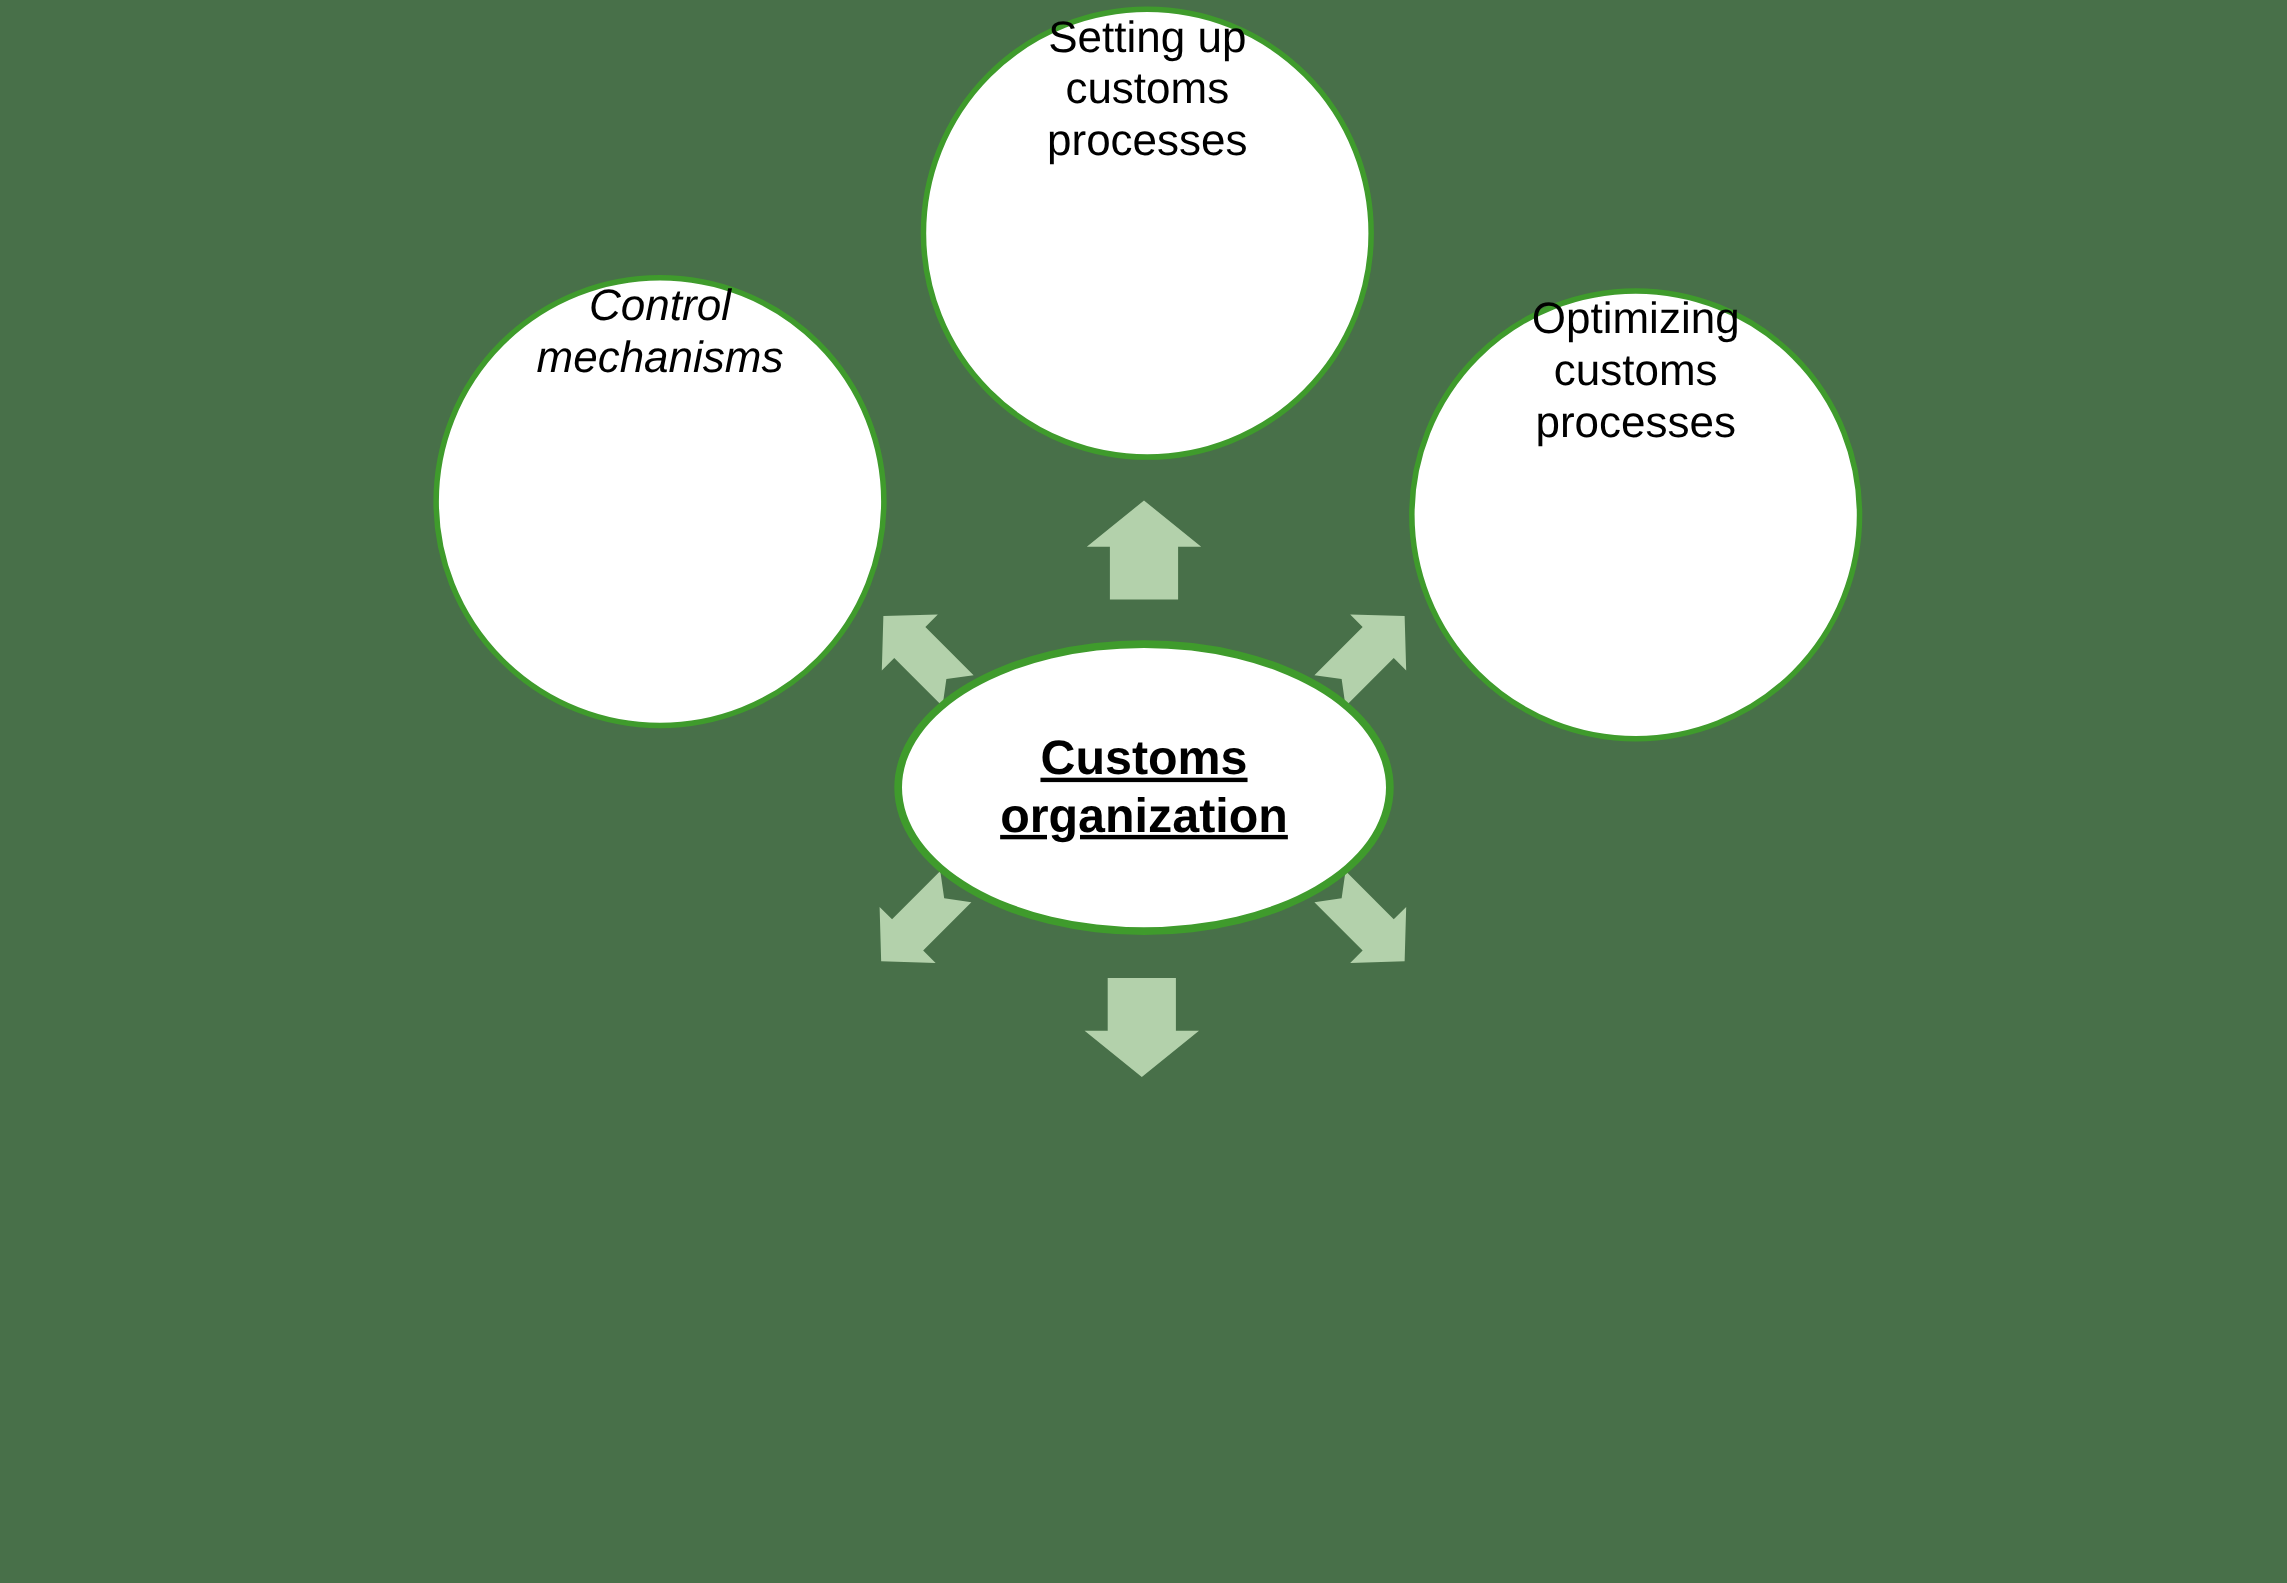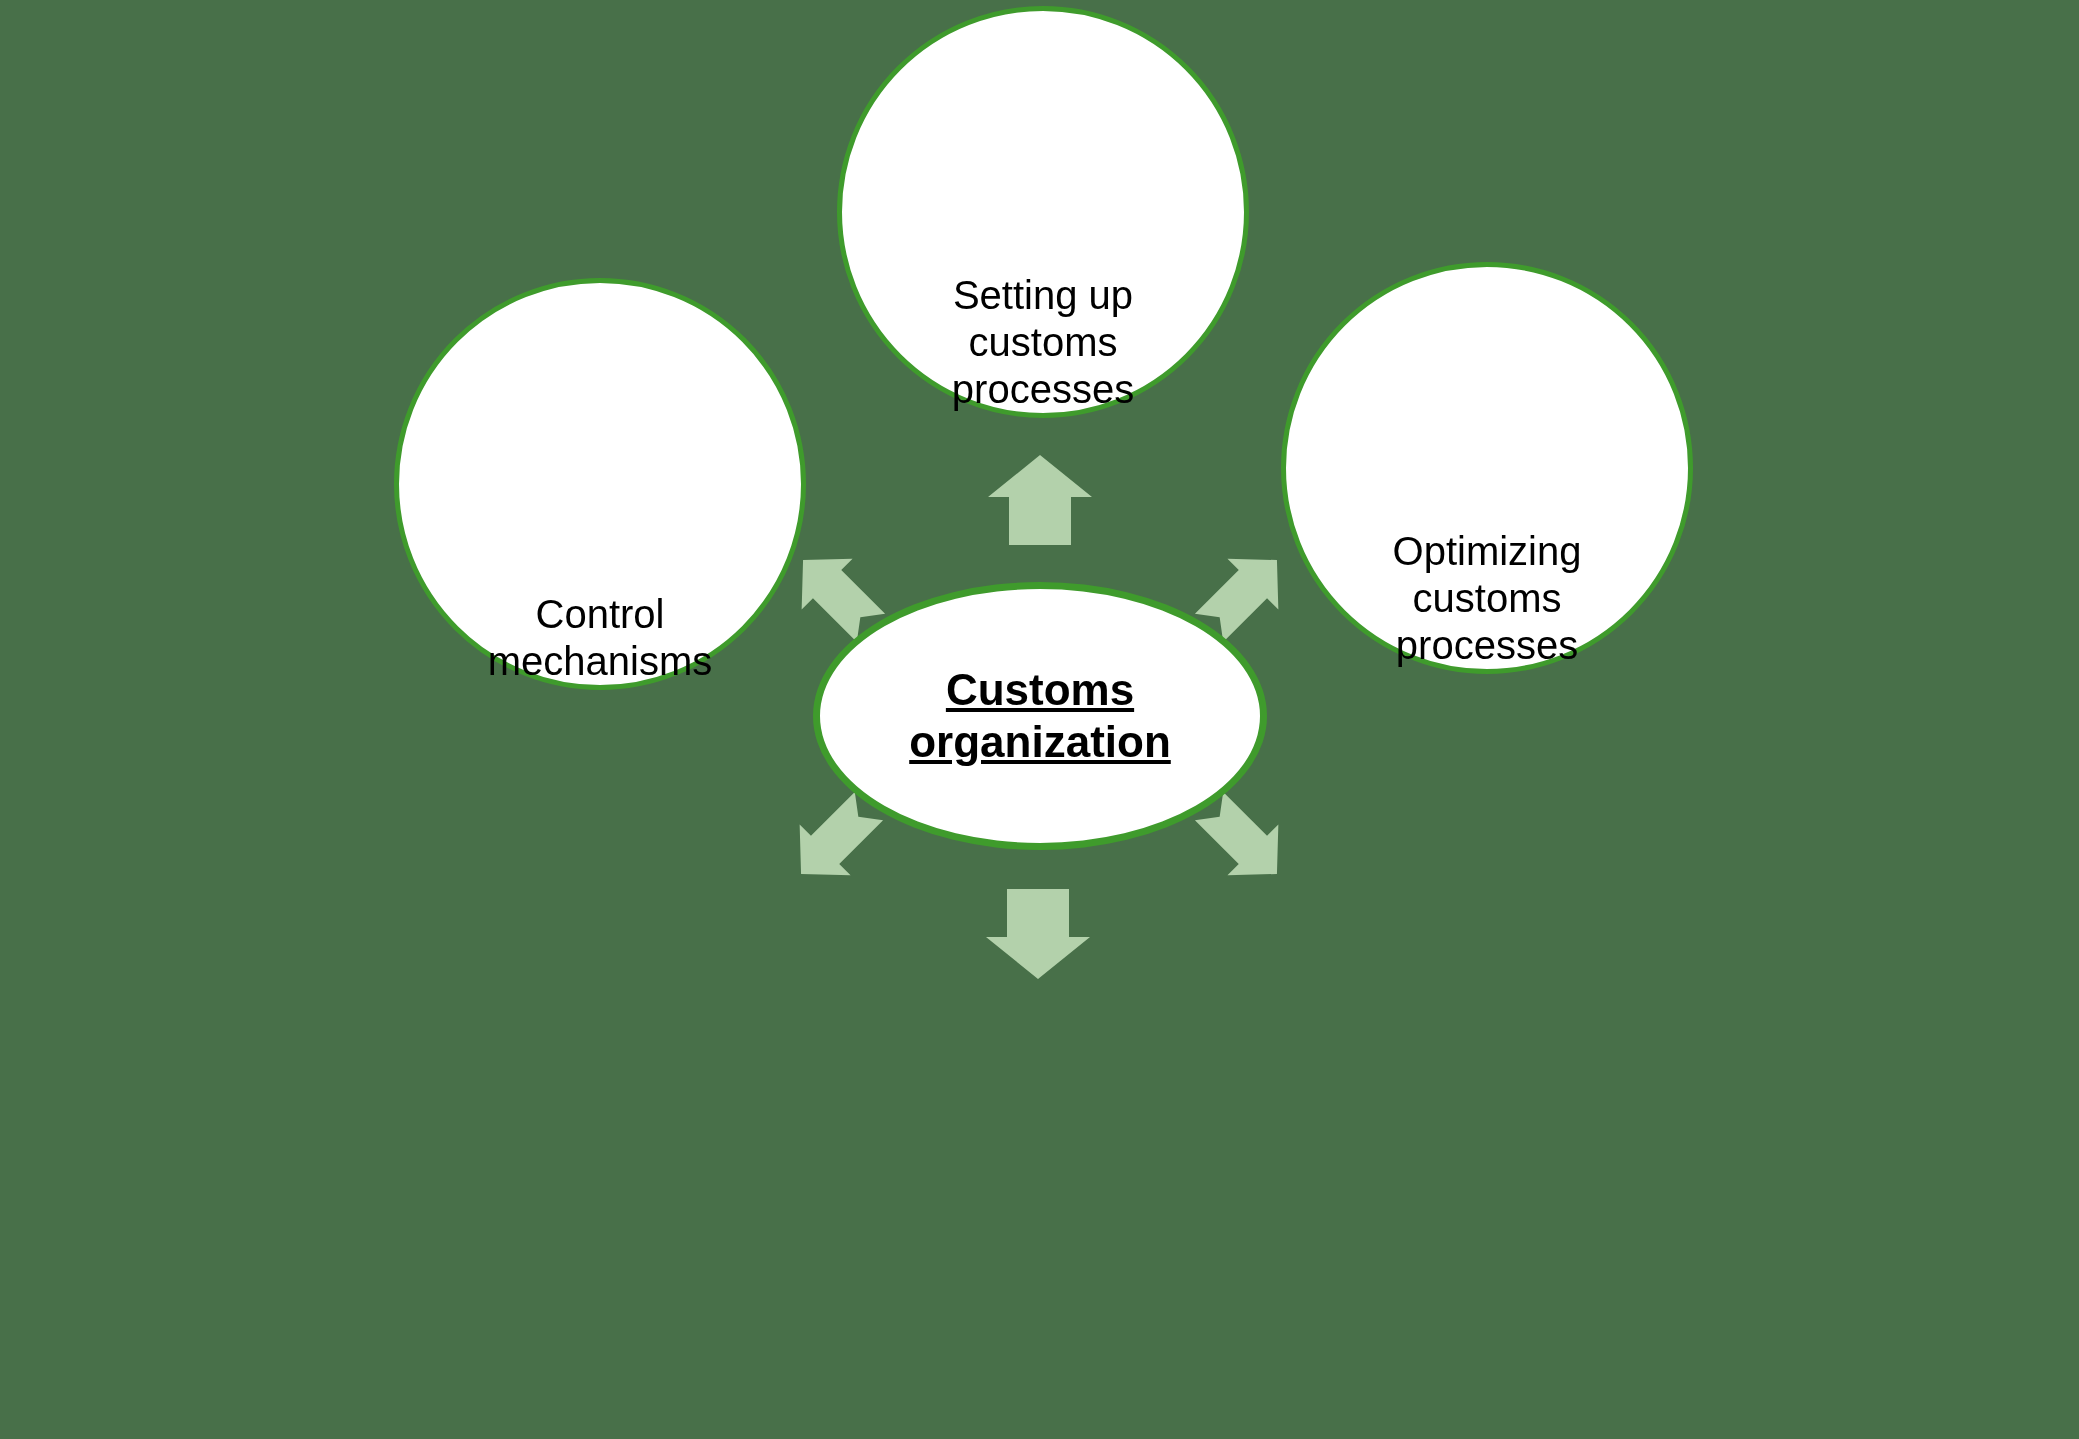--- a/index.html
+++ b/index.html
@@ -21,32 +21,32 @@
     width:2079px;height:1439px;
     background:var(--bg);
   }
   .node{
     position:absolute;
     width:412px;height:412px;
     box-sizing:border-box;
     background:var(--node-fill);
     border:5px solid var(--node-border);
     border-radius:50%;
-    display:flex;align-items:flex-end;justify-content:center;
+    display:flex;align-items:flex-start;justify-content:center;
     z-index:1;
   }
   .node .label{
     width:300px;
     text-align:center;
     font-size:40px;
     line-height:47px;
     color:var(--text);
   }
   .node-top{left:837px;top:6px;}
-  .node-top-left{left:394px;top:278px;}
+  .node-top-left{left:394px;top:250px;font-style:italic;}
   .node-top-right{left:1281px;top:262px;}
   .node-bottom-left{left:394px;top:768px;}
   .node-bottom-right{left:1281px;top:768px;}
   .node-bottom{left:835px;top:1021px;}
   .arrows-layer{
     position:absolute;left:0;top:0;
     width:2079px;height:1439px;
     z-index:2;
   }
   .arrow{fill:var(--arrow);}

